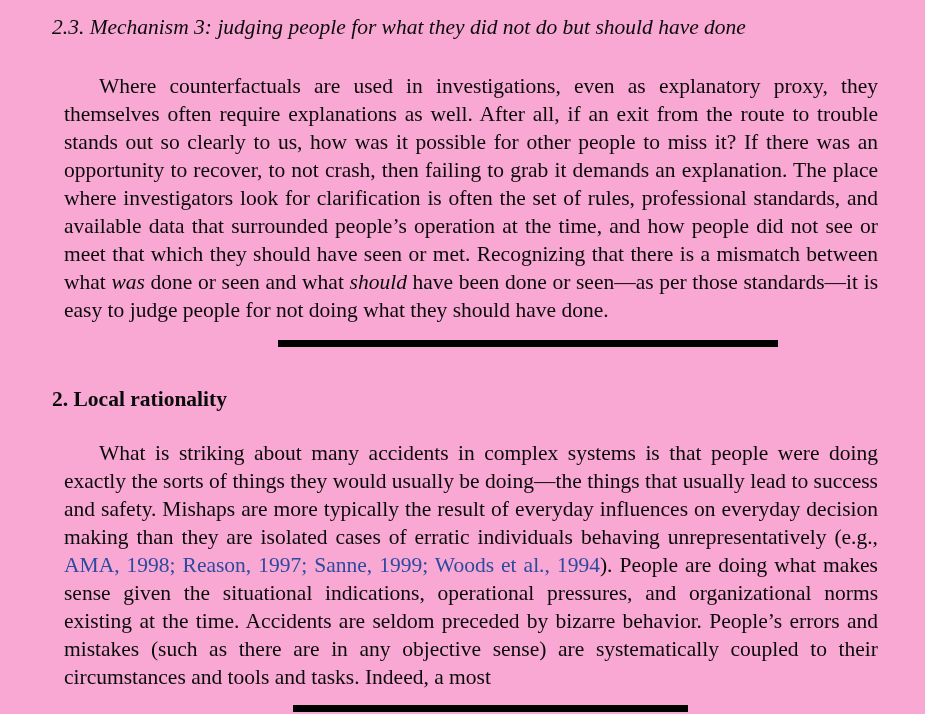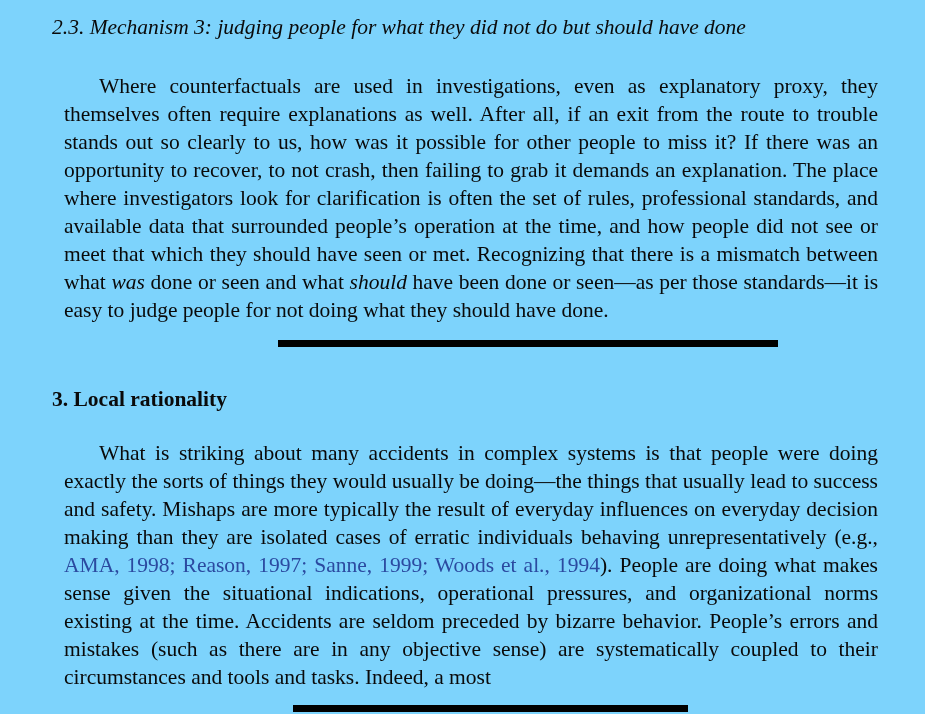--- a/index.html
+++ b/index.html
@@ -6,21 +6,21 @@
     margin: 0;
     padding: 0;
     background: #ffffff;
   }
   .page {
     position: relative;
     width: 925px;
     height: 714px;
     box-sizing: border-box;
     padding: 13px 35px 0 52px;
-    background: #7dd3fc;
+    background: #f9a8d4;
     overflow: hidden;
     font-family: "Liberation Serif", "DejaVu Serif", serif;
     font-size: 21.5px;
     line-height: 28px;
     color: #0a0a0a;
   }
   .heading {
     margin: 0;
     font-size: 21.5px;
     font-weight: normal;
@@ -60,19 +60,19 @@
 <body>
 
 <div class="page">
 
   <h2 class="heading italic" id="heading-1">2.3. Mechanism 3: judging people for what they did not do but should have done</h2>
 
   <p class="body-para" id="para-1"><span>Where counterfactuals are used in investigations, even as explanatory proxy, they themselves often require explanations as well. After all, if an exit from the route to trouble stands out so clearly to us, how was it possible for other people to miss it? If there was an opportunity to recover, to not crash, then failing to grab it demands an explanation. The place where investigators look for clarification is often the set of rules, professional standards, and available data that surrounded people’s operation at the time, and how people did not see or meet that which they should have seen or met. Recognizing that there is a mismatch between what </span><span class="seg-italic">was</span><span> done or seen and what </span><span class="seg-italic">should</span><span> have been done or seen—as per those standards—it is easy to judge people for not doing what they should have done.</span></p>
 
   <div class="divider" id="divider-top"></div>
 
-  <h2 class="heading bold" id="heading-2">3. Local rationality</h2>
+  <h2 class="heading bold" id="heading-2">2. Local rationality</h2>
 
   <p class="body-para" id="para-2"><span>What is striking about many accidents in complex systems is that people were doing exactly the sorts of things they would usually be doing—the things that usually lead to success and safety. Mishaps are more typically the result of everyday influences on everyday decision making than they are isolated cases of erratic individuals behaving unrepresentatively (e.g., </span><a class="cite" style="color: rgb(43, 74, 160);">AMA, 1998;</a><span> </span><a class="cite" style="color: rgb(43, 74, 160);">Reason, 1997;</a><span> </span><a class="cite" style="color: rgb(43, 74, 160);">Sanne, 1999;</a><span> </span><a class="cite" style="color: rgb(43, 74, 160);">Woods et al., 1994</a><span>). People are doing what makes sense given the situational indications, operational pressures, and organizational norms existing at the time. Accidents are seldom preceded by bizarre behavior. People’s errors and mistakes (such as there are in any objective sense) are systematically coupled to their circumstances and tools and tasks. Indeed, a most</span></p>
 
   <div class="divider" id="divider-bottom"></div>
 
 </div>
 
 </body></html>

